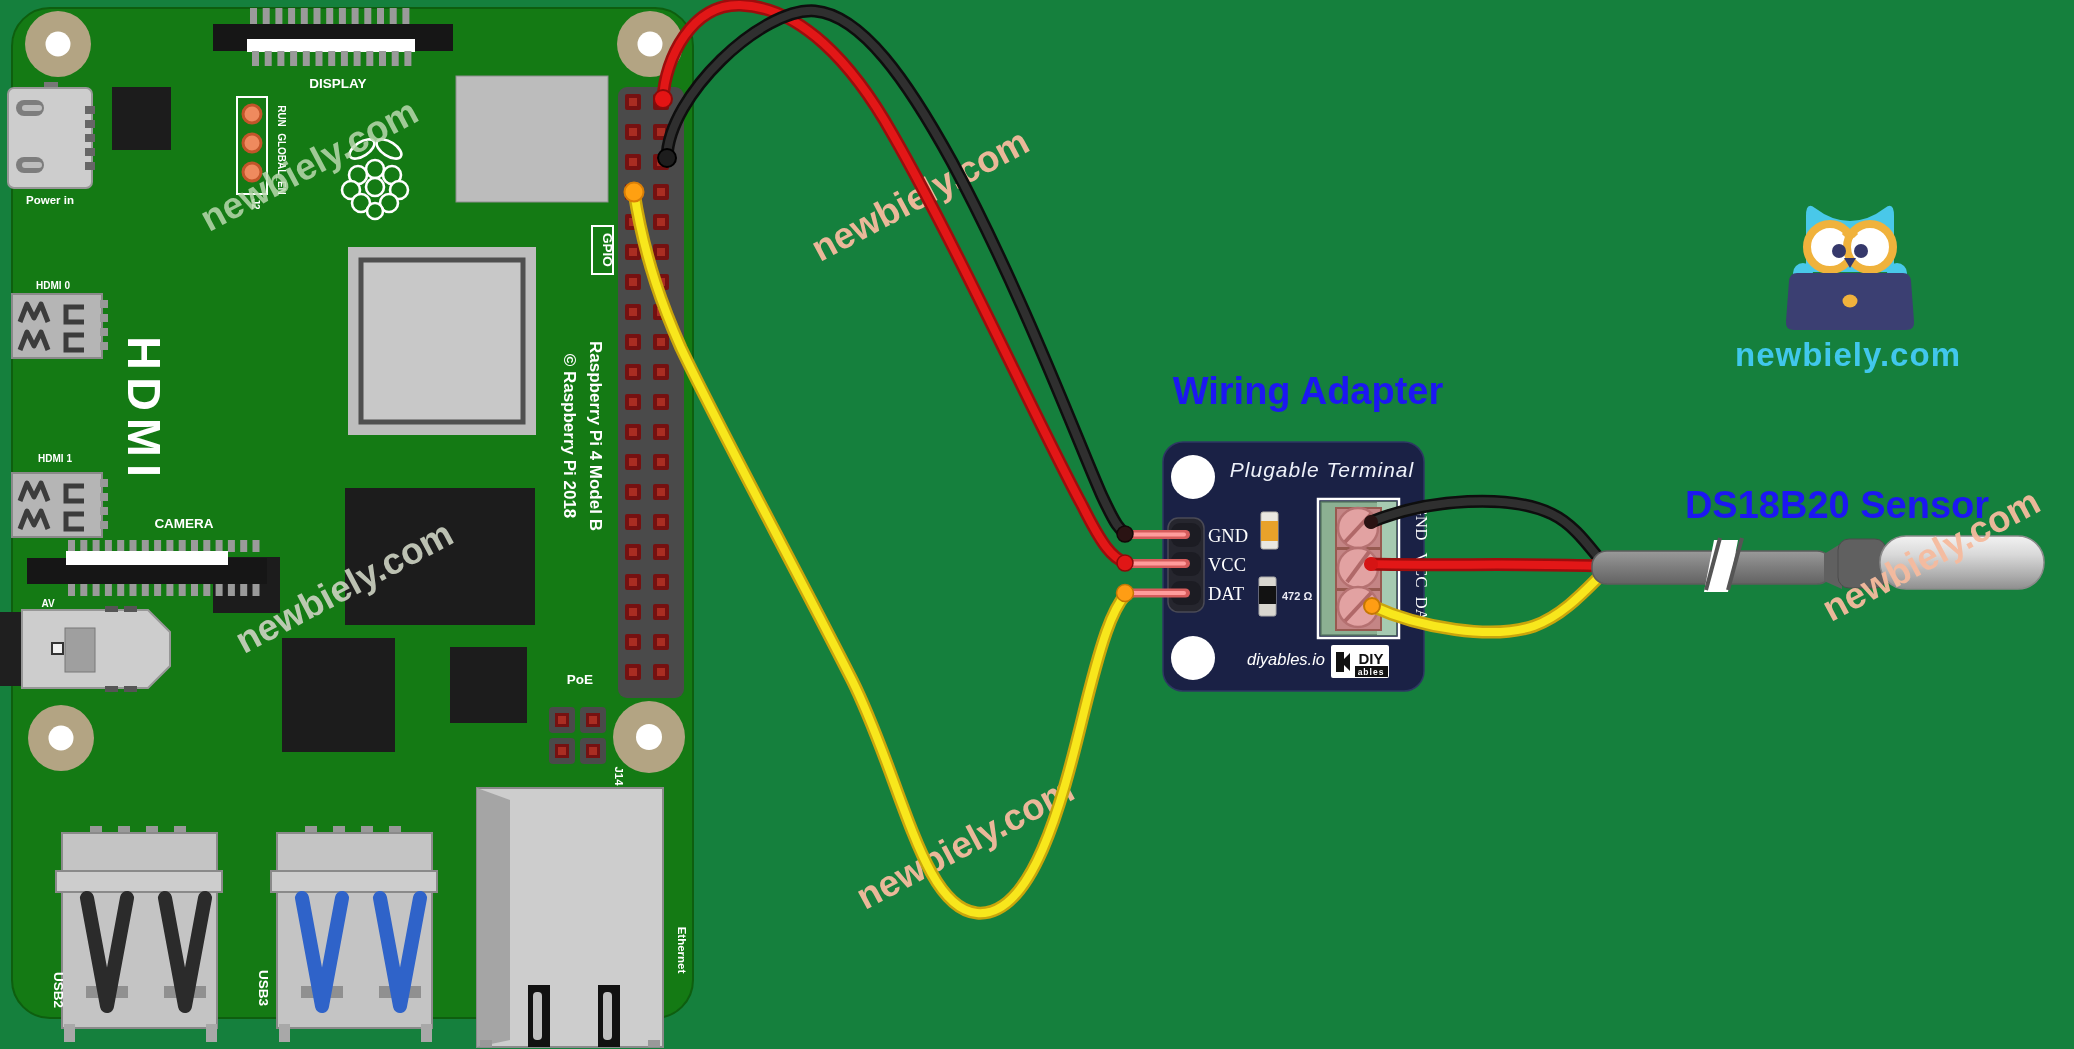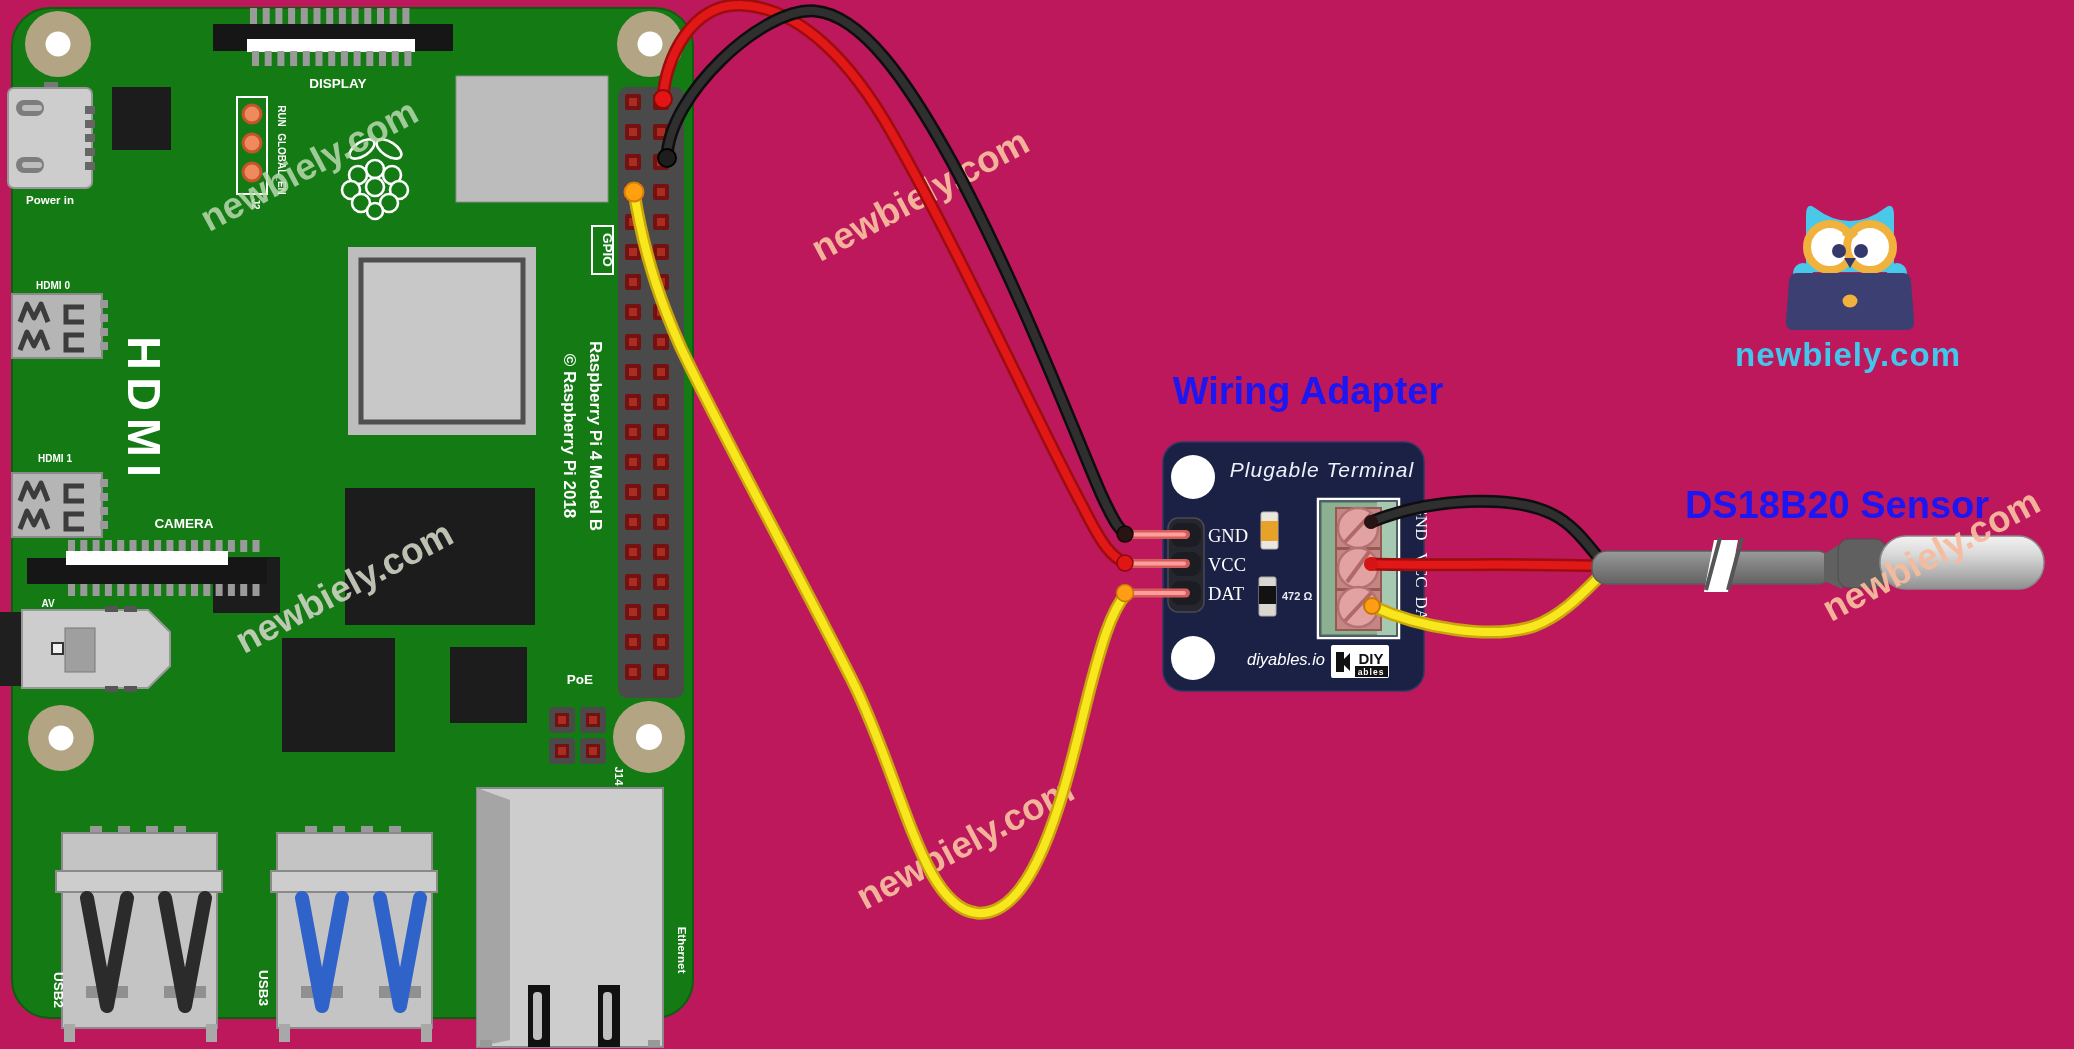--- a/index.html
+++ b/index.html
@@ -1,16 +1,16 @@
 <!DOCTYPE html>
 <html><head>
 <meta charset="utf-8">
 <style>
   html,body{margin:0;padding:0;background:#fff;}
-  #canvas{position:relative;width:2074px;height:1049px;background:#be185d;overflow:hidden;}
+  #canvas{position:relative;width:2074px;height:1049px;background:#15803d;overflow:hidden;}
   svg{position:absolute;left:0;top:0;}
   text{font-family:"Liberation Sans",sans-serif;}
   .silk{fill:#ffffff;font-weight:bold;font-size:12px;}
   .silk9{font-size:10px;}
   .silk11{font-size:11.5px;}
   .silk13{font-size:13.5px;}
   .silk17{font-size:17px;font-weight:bold;}
   .hdmiBig{font-size:47px;font-weight:bold;letter-spacing:7px;}
   .title{fill:#1c17f2;font-weight:bold;font-size:38px;}
   .wm{font-weight:bold;font-size:37px;}

